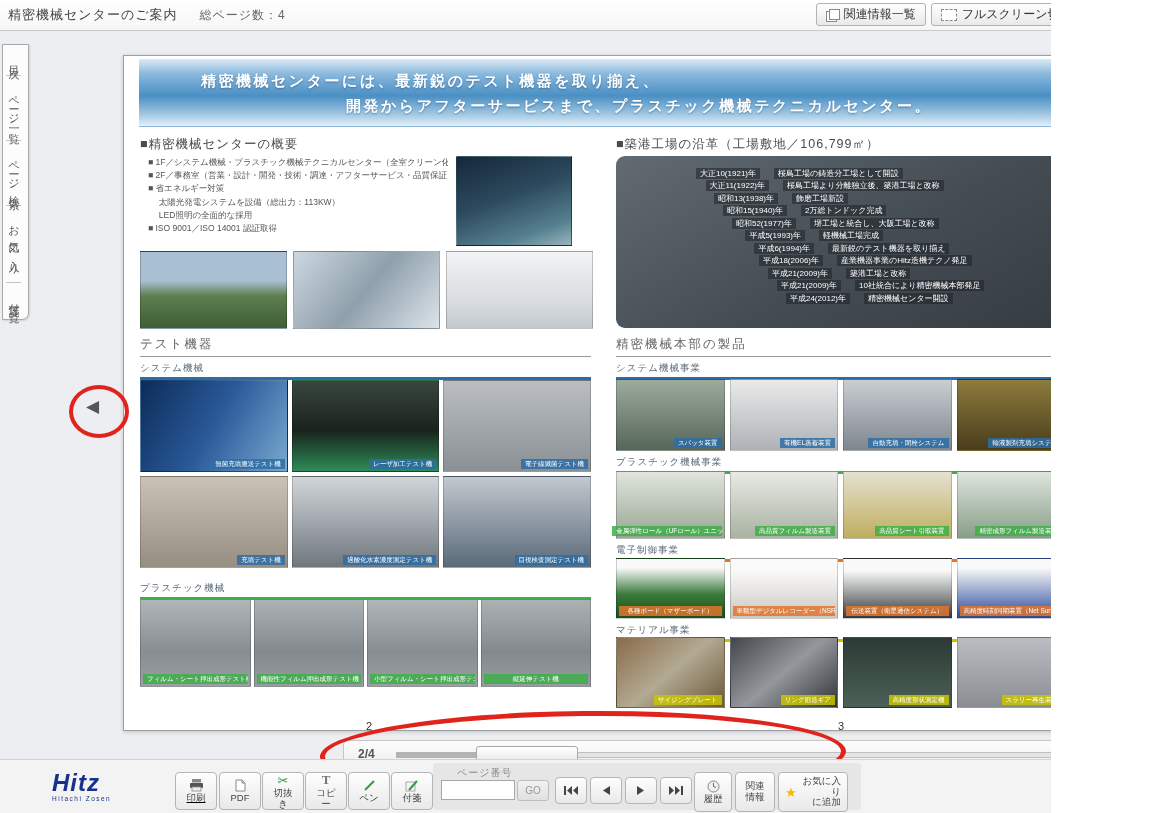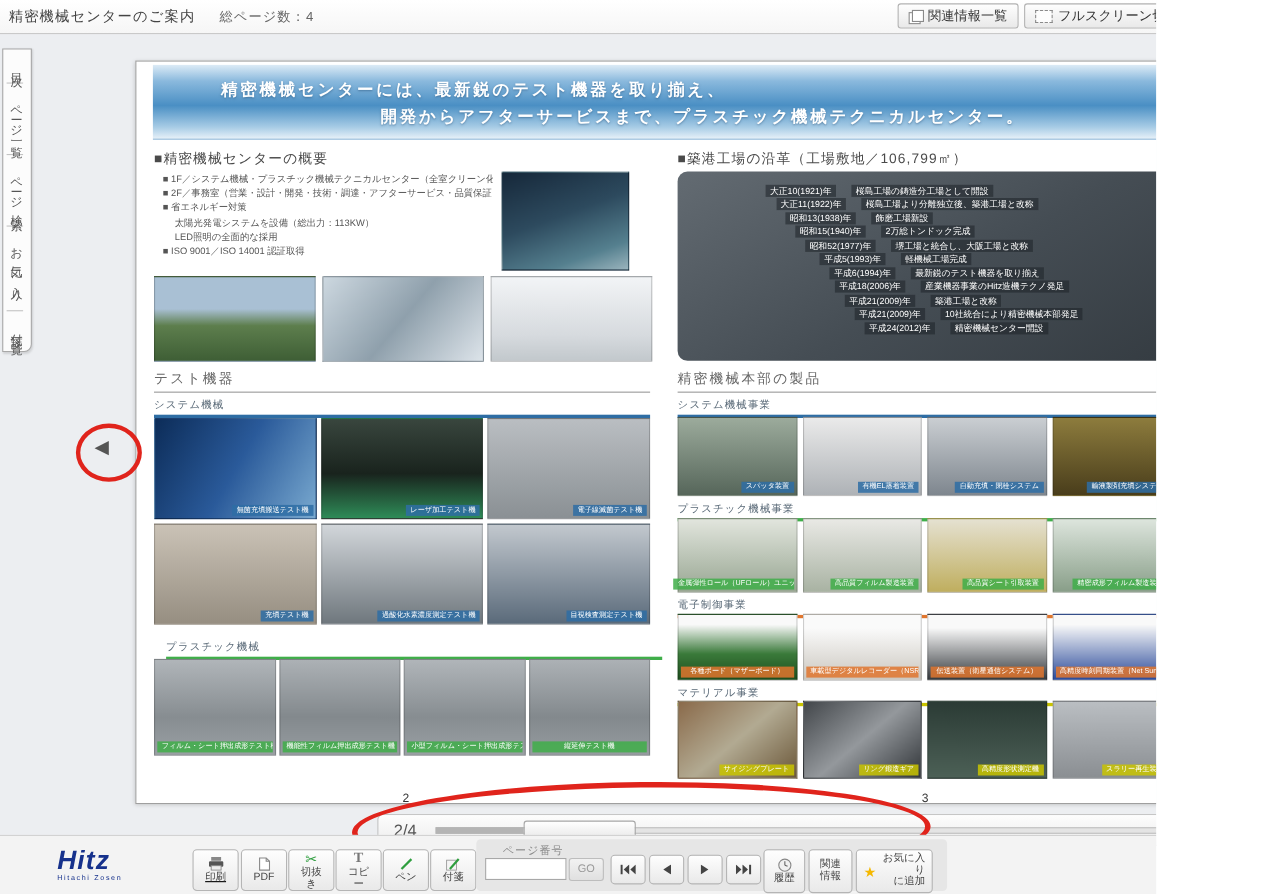--- a/index.html
+++ b/index.html
@@ -59,21 +59,21 @@
   .cap{position:absolute;right:2px;bottom:2px;font-size:6.5px;line-height:10px;color:#fff;padding:0 4px;white-space:nowrap;max-width:95%;overflow:hidden;}
   .cap-full{left:2px;right:2px;text-align:center;}
 
   .pagenum{position:absolute;font-size:11px;color:#333;}
 
   
   .arrow-btn{position:absolute;font-size:17px;color:#555;cursor:pointer;background:none;border:none;padding:0;line-height:1;}
 
   
   .slider{position:absolute;left:343px;top:740px;width:761px;height:27px;background:linear-gradient(#fdfdfd,#ececec);border:1px solid #c6c6c6;border-radius:5px;}
-  .slider-ind{position:absolute;left:14px;top:6px;font-size:15px;color:#555;}
+  .slider-ind{position:absolute;left:14px;top:6px;font-size:12px;color:#555;font-weight:bold;}
   .groove{position:absolute;left:52px;top:11px;width:690px;height:4px;background:#e4e4e4;border:1px solid #bfbfbf;}
   .groove-fill{position:absolute;left:52px;top:11px;width:80px;height:6px;background:#b4b4b4;}
   .handle{position:absolute;left:132px;top:5px;width:100px;height:16px;background:linear-gradient(#ffffff,#e7e7e7);border:1px solid #a8a8a8;border-radius:3px;cursor:pointer;}
 
   
   .annot{position:absolute;border:4px solid #e0241c;border-radius:50%;pointer-events:none;}
   .annot-slider{left:320px;top:711px;width:516px;height:76px;border-width:5px;transform:rotate(-0.6deg);}
   .annot-left{left:69px;top:385px;width:52px;height:45px;}
   .annot-right{left:1069px;top:380px;width:60px;height:52px;}
 
@@ -167,21 +167,21 @@
         <div class="photo" style="background: linear-gradient(rgb(202, 194, 182), rgb(150, 142, 129));">
           <span class="cap" style="background: rgba(46, 109, 164, 0.85);">充填テスト機</span>
         </div>
         <div class="photo" style="background: linear-gradient(rgb(210, 214, 218), rgb(111, 119, 125));">
           <span class="cap" style="background: rgba(46, 109, 164, 0.85);">過酸化水素濃度測定テスト機</span>
         </div>
         <div class="photo" style="background: linear-gradient(rgb(194, 200, 206), rgb(90, 106, 122));">
           <span class="cap" style="background: rgba(46, 109, 164, 0.85);">目視検査測定テスト機</span>
         </div>
       </div>
-    <div class="sub-label" style="left: 27px; top: 526px; width: 451px; border-bottom-color: rgb(63, 174, 73);">プラスチック機械</div>
+    <div class="sub-label" style="left: 16px; top: 526px; width: 451px; border-bottom-color: rgb(63, 174, 73);">プラスチック機械</div>
     <div class="grid" id="grid-test-plastic">
         <div class="photo" style="background: linear-gradient(rgb(176, 181, 185), rgb(135, 141, 145) 60%, rgb(154, 160, 164));">
           <span class="cap cap-full" style="background: rgba(63, 174, 73, 0.85);">フィルム・シート押出成形テスト機</span>
         </div>
         <div class="photo" style="background: linear-gradient(rgb(172, 177, 181), rgb(131, 137, 141) 60%, rgb(150, 156, 160));">
           <span class="cap cap-full" style="background: rgba(63, 174, 73, 0.85);">機能性フィルム押出成形テスト機</span>
         </div>
         <div class="photo" style="background: linear-gradient(rgb(176, 181, 185), rgb(135, 141, 145) 60%, rgb(154, 160, 164));">
           <span class="cap cap-full" style="background: rgba(63, 174, 73, 0.85);">小型フィルム・シート押出成形テスト機</span>
         </div>

